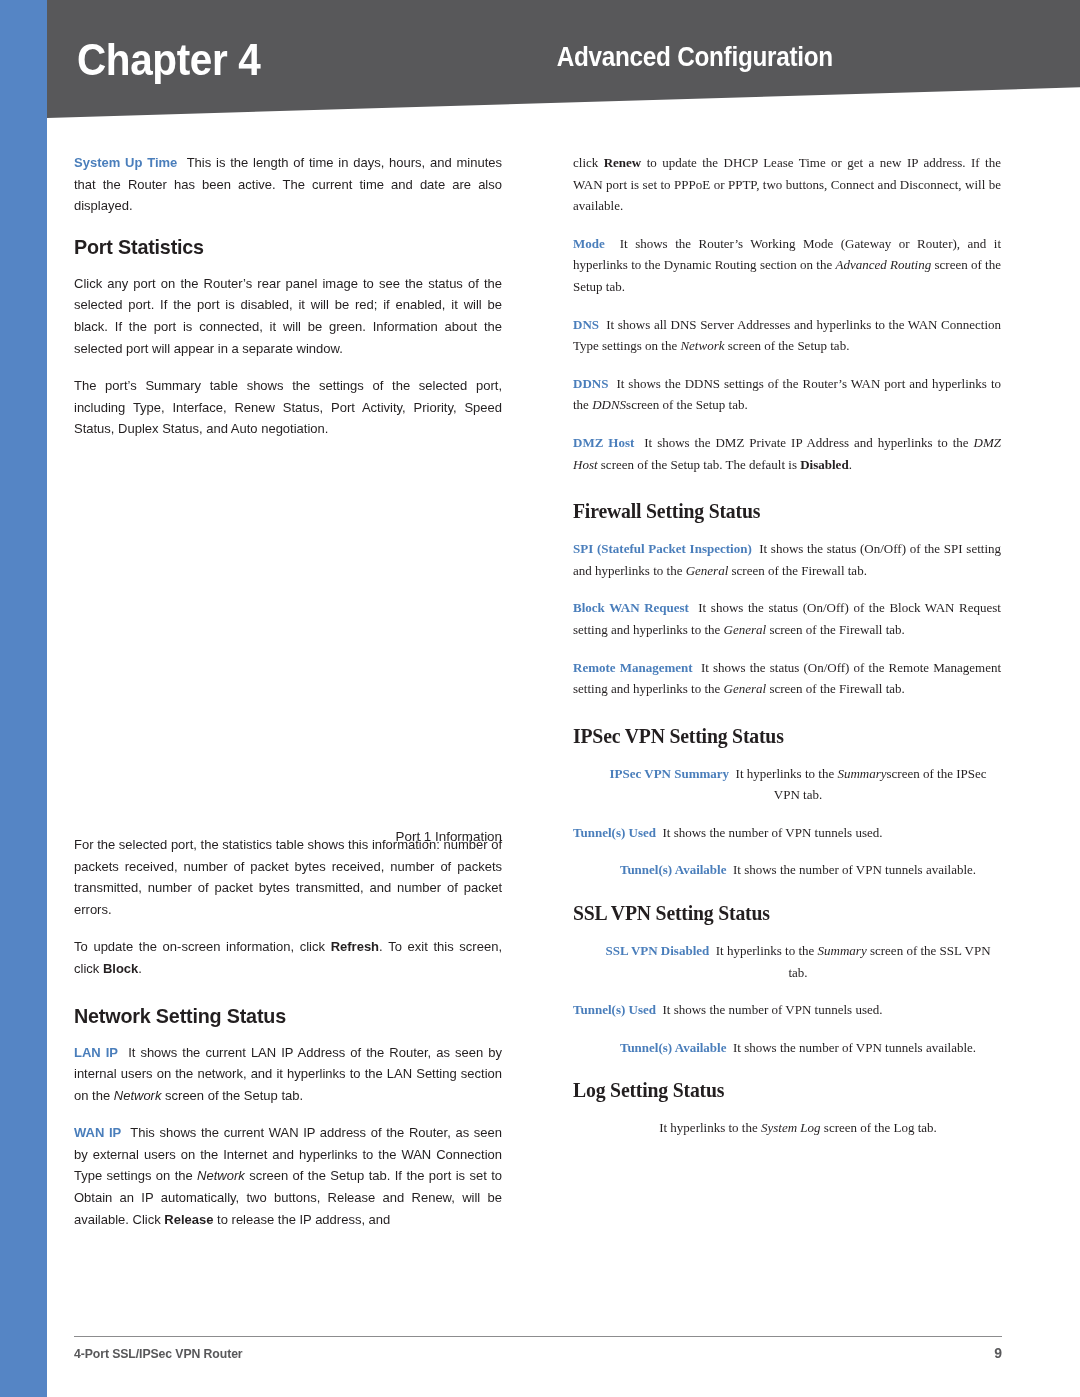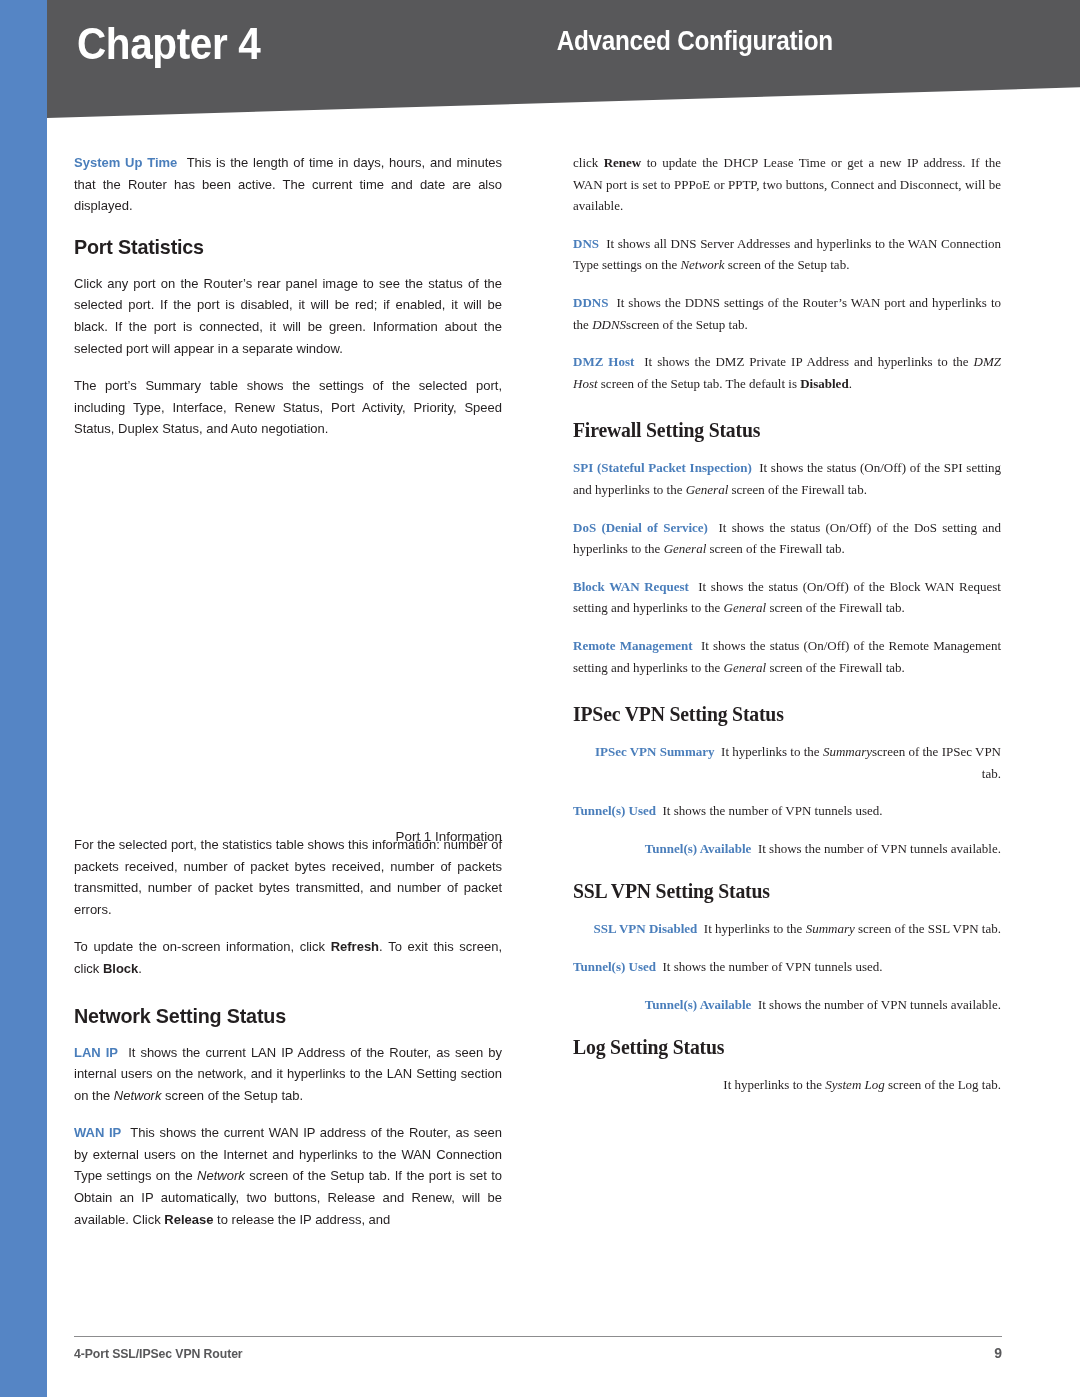--- a/index.html
+++ b/index.html
@@ -33,21 +33,21 @@
     top: 0;
     width: 1033px;
     height: 118px;
     background: #58585a;
     -webkit-clip-path: polygon(0 0, 100% 0, 100% 74%, 0 100%);
     clip-path: polygon(0 0, 100% 0, 100% 74%, 0 100%);
   }
   .header-inner {
     position: absolute;
     left: 0;
-    top: 0;
+    top: 16px;
     width: 818px;
     height: 118px;
   }
   .chapter-title {
     position: absolute;
     left: 30px;
     top: 19px;
     font-size: 44px;
     font-weight: bold;
     color: #ffffff;
@@ -87,21 +87,21 @@
 
   p.body {
     margin: 0 0 16px 0;
     font-size: 13px;
     line-height: 21.6px;
     text-align: justify;
     text-justify: inter-word;
     -webkit-hyphens: none;
     hyphens: none;
   }
-  p.body.nojust { text-align: right; }
+  p.body.nojust { text-align: center; margin-left: 22px; }
 
   h2.section {
     margin: 24px 0 14px 0;
     font-size: 21px;
     font-weight: bold;
     letter-spacing: -0.2px;
     color: #231f20;
     transform: scaleX(0.94);
     transform-origin: left center;
   }
@@ -215,20 +215,24 @@
     </p>
 
   </div>
 
   <div class="col col-right">
 
     <p class="body">
       <span>click </span><span class="b">Renew</span><span> to update the DHCP Lease Time or get a new IP address. If the WAN port is set to PPPoE or PPTP, two buttons, Connect and Disconnect, will be available.</span>
     </p>
 
+    <p class="body">
+      <span class="term">Mode</span>&nbsp;
+      <span>It shows the Router’s Working Mode (Gateway or Router), and it hyperlinks to the Dynamic Routing section on the </span><span class="i">Advanced Routing</span><span> screen of the Setup tab.</span>
+    </p>
 
     <p class="body">
       <span class="term">DNS</span>&nbsp;
       <span>It shows all DNS Server Addresses and hyperlinks to the WAN Connection Type settings on the </span><span class="i">Network</span><span> screen of the Setup tab.</span>
     </p>
 
     <p class="body">
       <span class="term">DDNS</span>&nbsp;
       <span>It shows the DDNS settings of the Router’s WAN port and hyperlinks to the </span><span class="i">DDNS</span><span>screen of the Setup tab.</span>
     </p>
@@ -238,24 +242,20 @@
       <span>It shows the DMZ Private IP Address and hyperlinks to the </span><span class="i">DMZ Host</span><span> screen of the Setup tab. The default is </span><span class="b">Disabled</span><span>.</span>
     </p>
 
     <h2 class="section">Firewall Setting Status</h2>
 
     <p class="body">
       <span class="term">SPI (Stateful Packet Inspection)</span>&nbsp;
       <span>It shows the status (On/Off) of the SPI setting and hyperlinks to the </span><span class="i">General</span><span> screen of the Firewall tab.</span>
     </p>
 
-    <p class="body">
-      <span class="term">DoS (Denial of Service)</span>&nbsp;
-      <span>It shows the status (On/Off) of the DoS setting and hyperlinks to the </span><span class="i">General</span><span> screen of the Firewall tab.</span>
-    </p>
 
     <p class="body">
       <span class="term">Block WAN Request</span>&nbsp;
       <span>It shows the status (On/Off) of the Block WAN Request setting and hyperlinks to the </span><span class="i">General</span><span> screen of the Firewall tab.</span>
     </p>
 
     <p class="body">
       <span class="term">Remote Management</span>&nbsp;
       <span>It shows the status (On/Off) of the Remote Management setting and hyperlinks to the </span><span class="i">General</span><span> screen of the Firewall tab.</span>
     </p>

